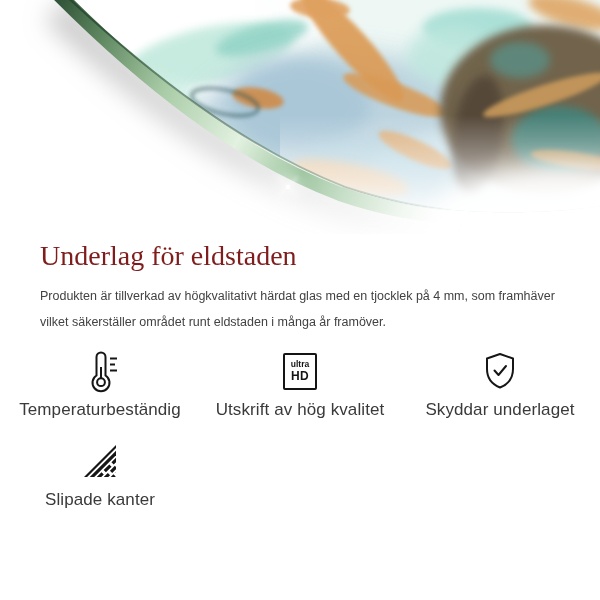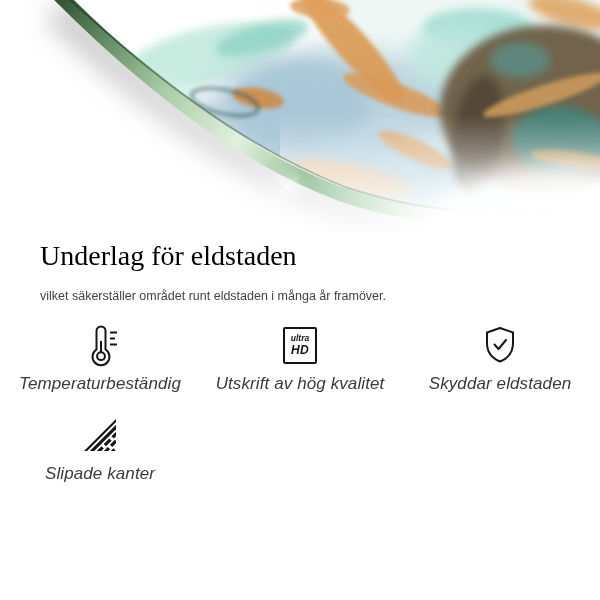--- a/index.html
+++ b/index.html
@@ -6,30 +6,30 @@
   body{
     width:600px;height:600px;background:#ffffff;overflow:hidden;
     font-family:"Liberation Sans", sans-serif;
     -webkit-font-smoothing:antialiased;
   }
   .hero{position:relative;width:600px;height:234px;background:#ffffff;}
   .hero svg{display:block;}
   .content{padding:0 40px;}
   .title{
     font-family:"Liberation Serif", serif;font-weight:400;
-    font-size:28px;line-height:36px;color:#000000;margin:4px 0 0;
+    font-size:28px;line-height:36px;color:#7f1d1d;margin:4px 0 0;
   }
   .title span{display:block;}
   .desc{margin:9px 0 0;font-size:12.5px;line-height:26px;color:#424242;}
   .desc span{display:block;white-space:nowrap;}
   .features{
     margin-top:11px;display:grid;grid-template-columns:1fr 1fr 1fr;
     row-gap:16px;width:600px;
   }
-  .feature{display:flex;flex-direction:column;align-items:center;font-style:italic;}
+  .feature{display:flex;flex-direction:column;align-items:center;}
   .feature-icon{height:50px;display:flex;align-items:center;justify-content:center;}
   .feature-label{margin-top:4px;font-size:17px;color:#3a3a3a;letter-spacing:.1px;}
   .uhd-box{
     width:30px;height:33px;border:2.5px solid #141414;border-radius:2px;
     display:flex;flex-direction:column;align-items:center;justify-content:center;
     color:#141414;line-height:1;
   }
   .uhd-top{font-size:8.5px;font-weight:bold;}
   .uhd-hd{font-size:12px;font-weight:bold;margin-top:1px;letter-spacing:.3px;}
   .icon-svg{stroke:#161616;fill:none;stroke-width:2;}
@@ -129,20 +129,21 @@
       <circle r="2.2" fill="#ffffff"></circle>
     </g>
   </svg>
 </div>
 
 <div class="content">
   <h1 class="title">
     <span>Underlag för eldstaden</span>
   </h1>
   <p class="desc">
+    <span>Produkten är tillverkad av högkvalitativt härdat glas med en tjocklek på 4 mm, som framhäver</span>
     <span>vilket säkerställer området runt eldstaden i många år framöver.</span>
   </p>
 </div>
 
 <div class="features">
 
   <div class="feature">
     <div class="feature-icon">
       <svg class="icon-svg" width="44" height="44" viewBox="0 0 44 44">
         <path d="M18.5,8 a4.5,4.5 0 0 1 9,0 V26.5 a8.5,8.5 0 1 1 -9,0 Z"></path>
@@ -164,21 +165,21 @@
     <div class="feature-label">Utskrift av hög kvalitet</div>
   </div>
 
   <div class="feature">
     <div class="feature-icon">
       <svg class="icon-svg" width="44" height="44" viewBox="0 0 44 44" stroke-linejoin="round">
         <path d="M22,5 L35,9.5 V20 C35,29.5 29.5,35.5 22,38.5 C14.5,35.5 9,29.5 9,20 V9.5 Z"></path>
         <path d="M16.5,21.5 l4,4.5 l7.5,-9" stroke-linecap="round"></path>
       </svg>
     </div>
-    <div class="feature-label">Skyddar eldstaden</div>
+    <div class="feature-label">Skyddar underlaget</div>
   </div>
 
 
   <div class="feature">
     <div class="feature-icon">
       <svg width="44" height="44" viewBox="0 0 44 44">
         <clipPath id="triClip">
             <path d="M6,38 L38,38 L38,6 Z"></path>
           </clipPath>
         <g clip-path="url(#triClip)" stroke="#161616" fill="none">

